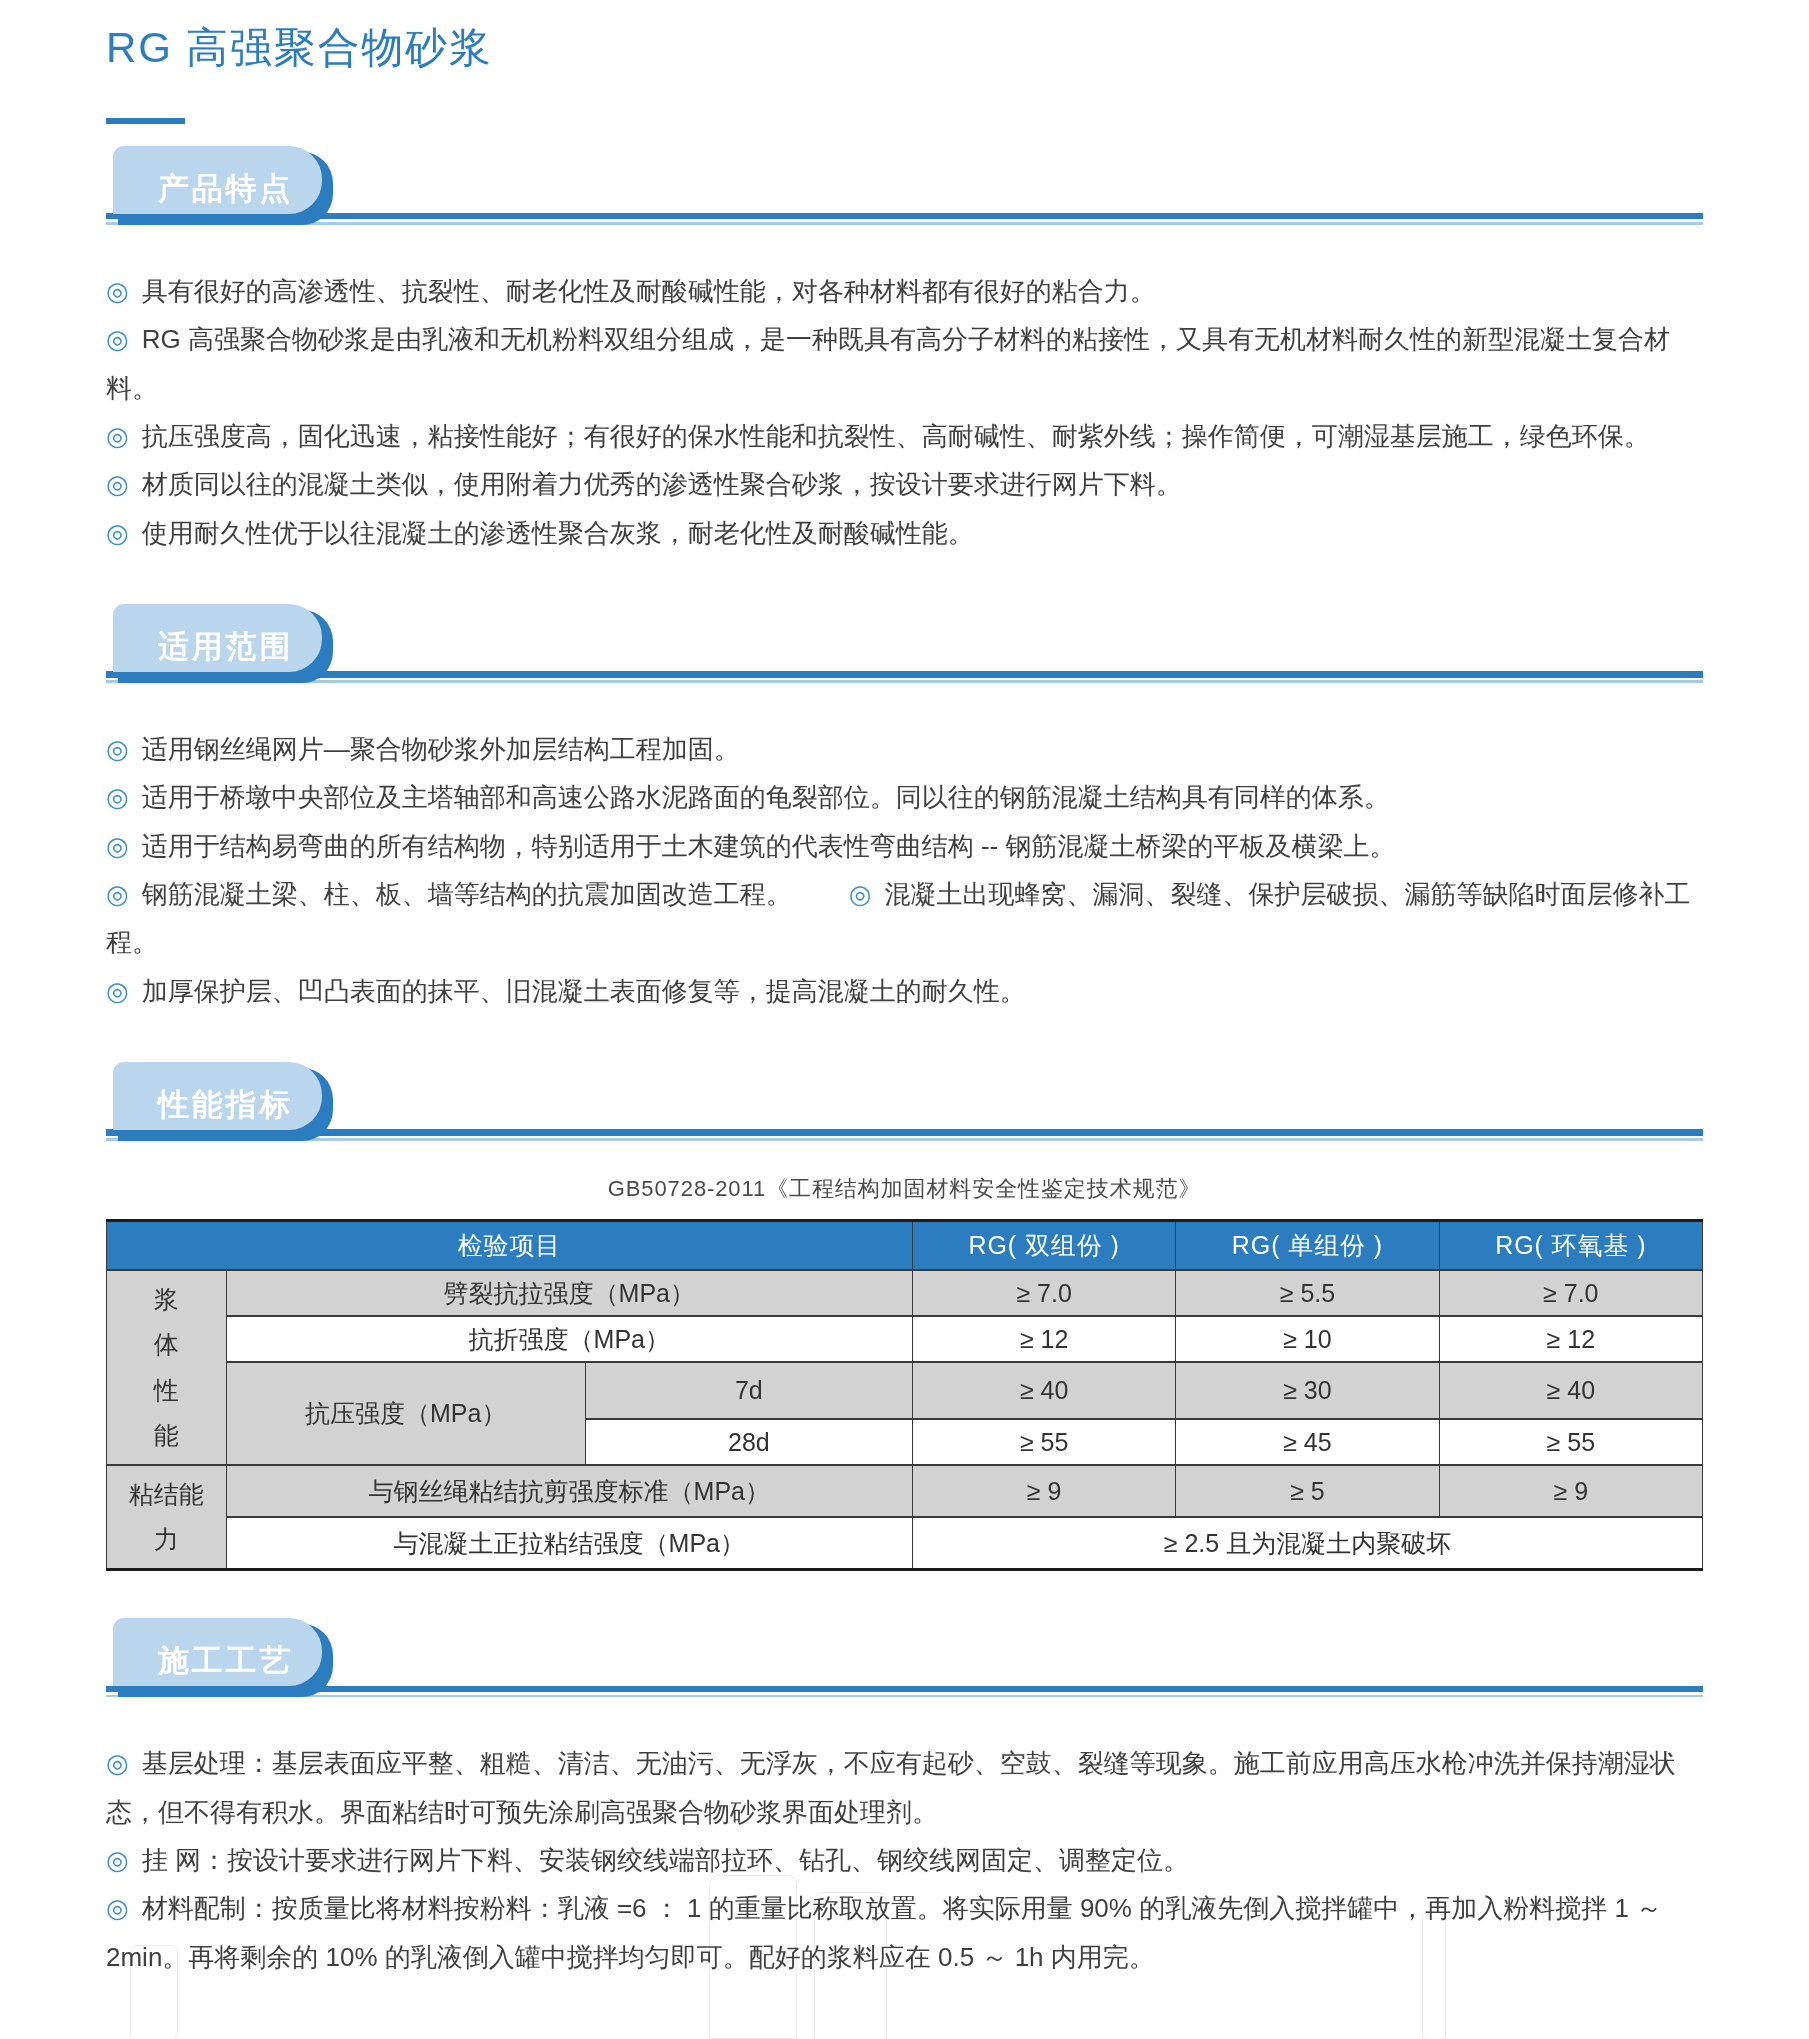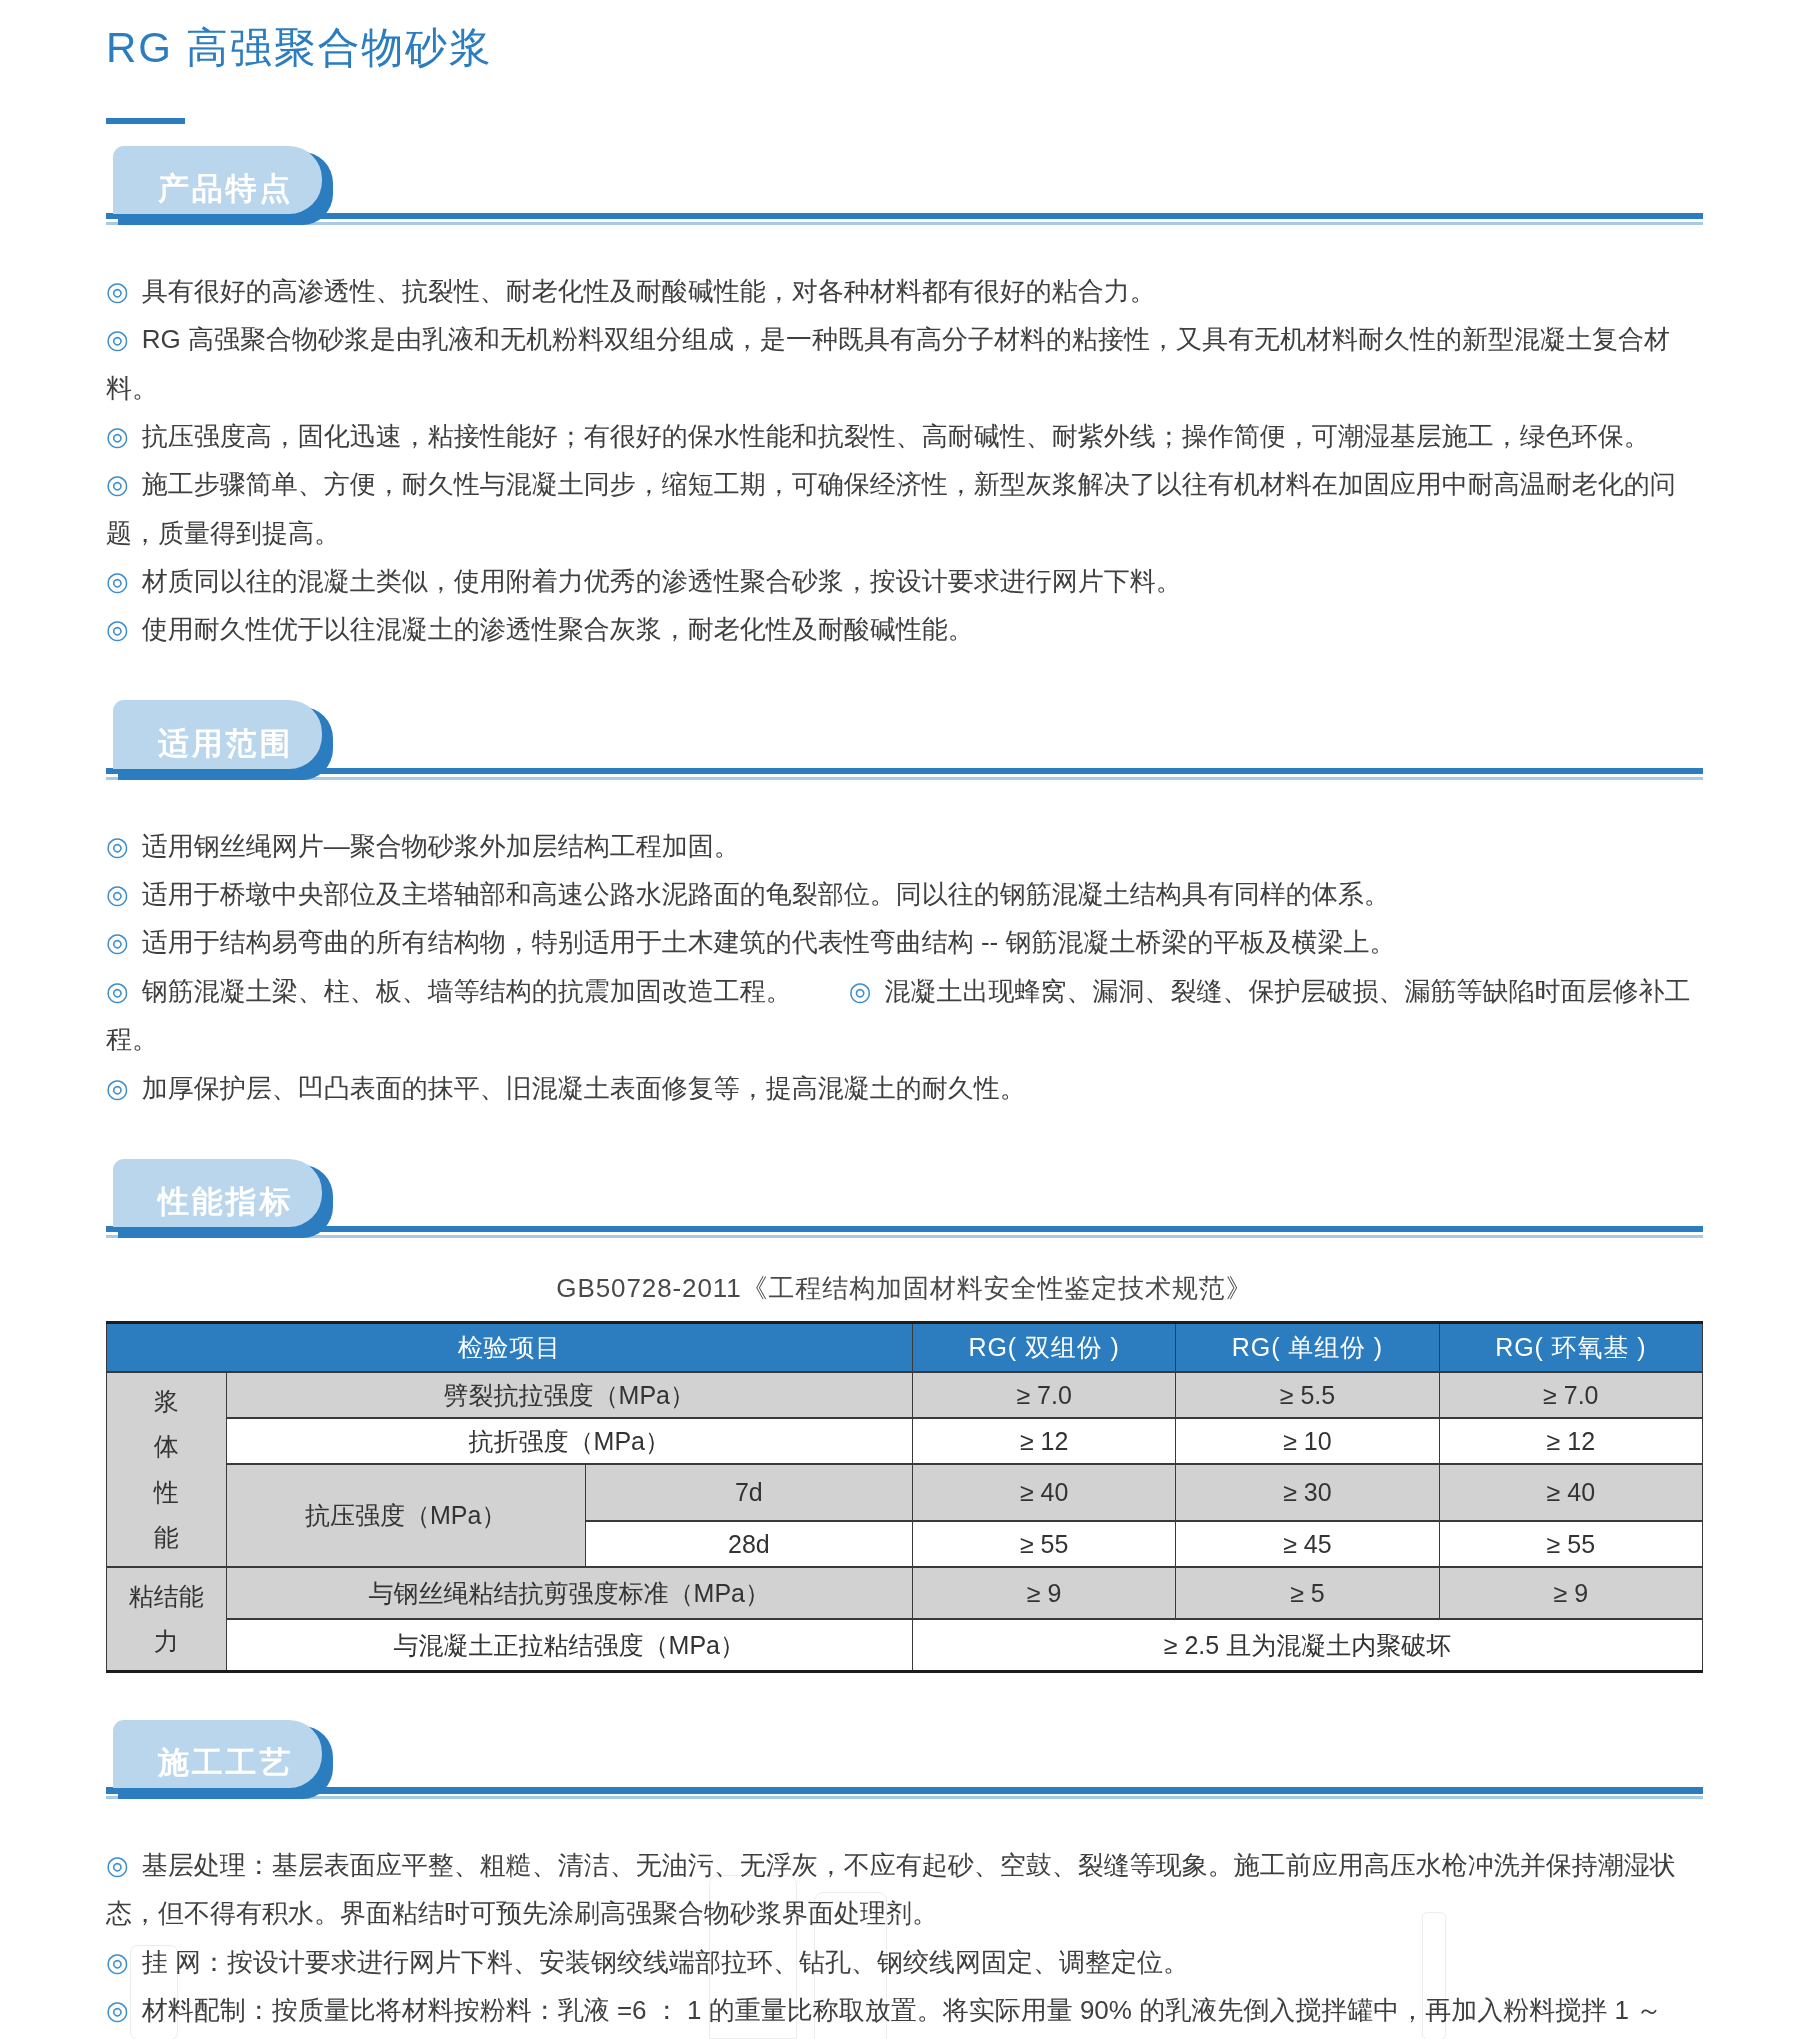--- a/index.html
+++ b/index.html
@@ -43,21 +43,21 @@
     background:var(--accent-light);
     border-radius:11px 33px 33px 0;
   }
 
   .section-text{margin-top:42px;}
   .bullet-line{margin:0;font-size:26px;line-height:1.86;}
   .bullet-icon{color:#3e8fcc;margin-right:13px;}
   .seg-gap{margin-left:57px;}
 
   .table-caption{
-    text-align:center;font-size:26px;color:#4a4a4a;
+    text-align:center;font-size:22px;color:#4a4a4a;
     margin-top:33px;letter-spacing:0.9px;
   }
   table.perf{
     width:100%;border-collapse:collapse;margin-top:14.7px;
     font-size:25px;color:#333;
     border-top:3.7px solid #1c1c1c;border-bottom:3.7px solid #1c1c1c;
   }
   table.perf th,table.perf td{
     border:0.9px solid #3a3a3a;
     border-top-width:2.8px;border-bottom-width:2.8px;
@@ -93,21 +93,20 @@
   <section class="section first">
     <div class="section-header">
       <div class="badge">产品特点</div>
       <div class="rule-dark"></div>
       <div class="rule-light"></div>
     </div>
     <div class="section-text">
         <p class="bullet-line"><span class="seg"><span class="bullet-icon">◎</span><span>具有很好的高渗透性、抗裂性、耐老化性及耐酸碱性能，对各种材料都有很好的粘合力。</span></span></p>
         <p class="bullet-line"><span class="seg"><span class="bullet-icon">◎</span><span>RG 高强聚合物砂浆是由乳液和无机粉料双组分组成，是一种既具有高分子材料的粘接性，又具有无机材料耐久性的新型混凝土复合材料。</span></span></p>
         <p class="bullet-line"><span class="seg"><span class="bullet-icon">◎</span><span>抗压强度高，固化迅速，粘接性能好；有很好的保水性能和抗裂性、高耐碱性、耐紫外线；操作简便，可潮湿基层施工，绿色环保。</span></span></p>
-        <p class="bullet-line"><span class="seg"><span class="bullet-icon">◎</span><span>施工步骤简单、方便，耐久性与混凝土同步，缩短工期，可确保经济性，新型灰浆解决了以往有机材料在加固应用中耐高温耐老化的问题，质量得到提高。</span></span></p>
         <p class="bullet-line"><span class="seg"><span class="bullet-icon">◎</span><span>材质同以往的混凝土类似，使用附着力优秀的渗透性聚合砂浆，按设计要求进行网片下料。</span></span></p>
         <p class="bullet-line"><span class="seg"><span class="bullet-icon">◎</span><span>使用耐久性优于以往混凝土的渗透性聚合灰浆，耐老化性及耐酸碱性能。</span></span></p>
       </div>
   </section>
 
   <section class="section">
     <div class="section-header">
       <div class="badge">适用范围</div>
       <div class="rule-dark"></div>
       <div class="rule-light"></div>

